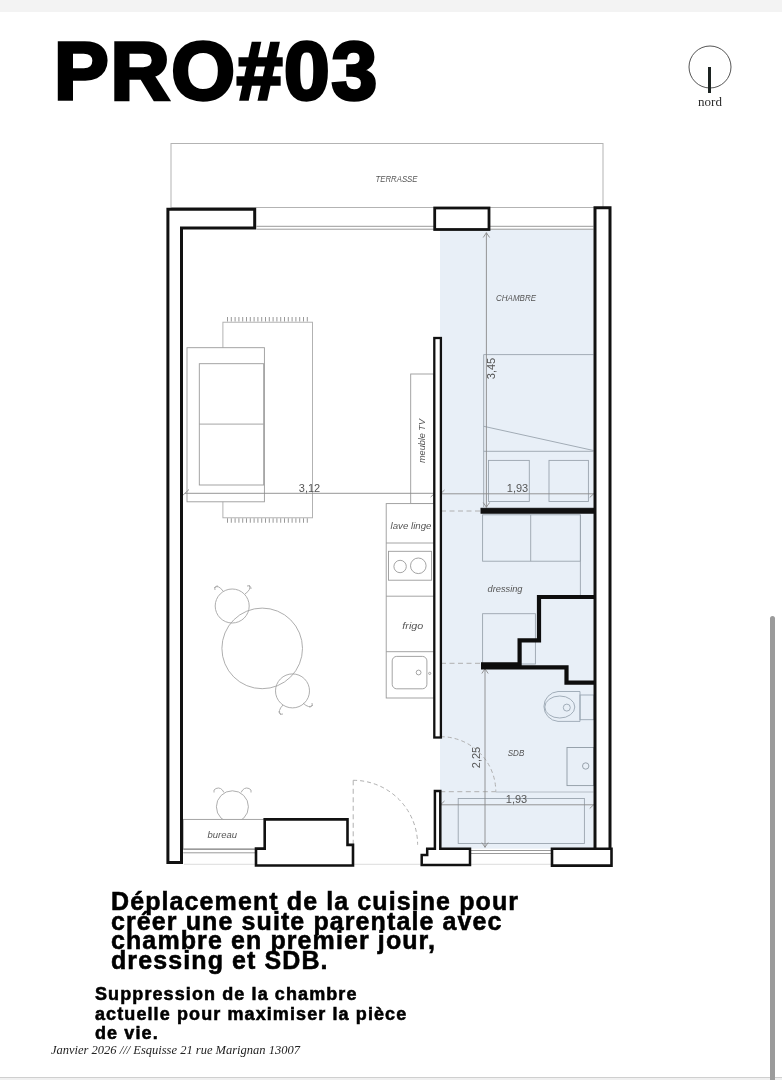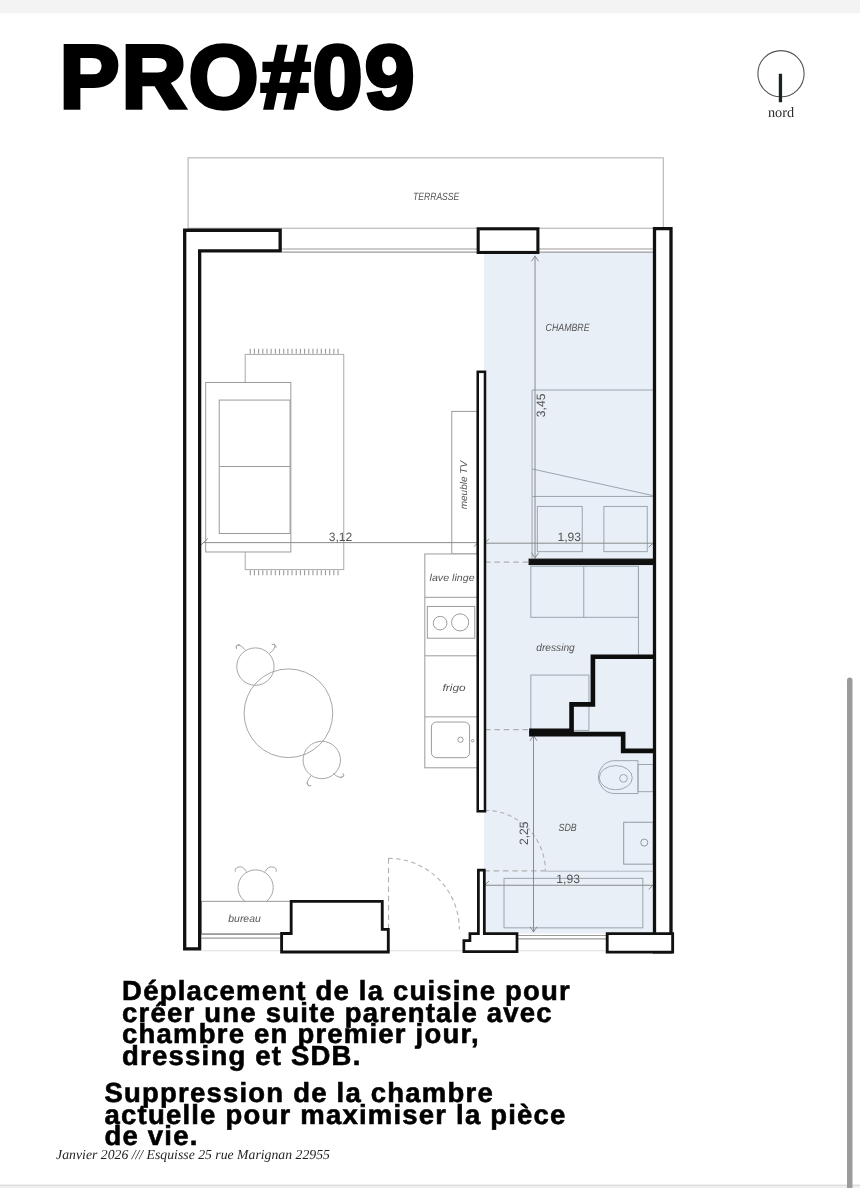--- a/index.html
+++ b/index.html
@@ -6,21 +6,21 @@
   body{width:782px;height:1080px;position:relative;background:#ffffff;overflow:hidden;
        font-family:"Liberation Sans", sans-serif;}
   .abs{position:absolute;}
 </style>
 </head>
 <body>
 
 <div class="abs" style="left:0;top:0;width:782px;height:12px;background:#f3f3f3;"></div>
 
 <div class="abs" style="left:54px;top:24px;font-size:82px;font-weight:bold;color:#000;
-     letter-spacing:1.7px;-webkit-text-stroke:3.4px #000;">PRO#09</div>
+     letter-spacing:1.7px;-webkit-text-stroke:3.4px #000;">PRO#03</div>
 
 <svg class="abs" style="left:0;top:0;" width="782" height="1080" viewBox="0 0 782 1080">
 
   <circle cx="710" cy="67" r="21" fill="none" stroke="#555" stroke-width="1"></circle>
 
   <line x1="709.5" y1="67" x2="709.5" y2="93" stroke="#1c2321" stroke-width="3"></line>
 
   <text x="710" y="106" font-family="Liberation Serif, serif" font-size="13" fill="#2b2b2b" text-anchor="middle">nord</text>
 
   <rect x="440" y="229.3" width="153.5" height="619.4" fill="#e8eff7"></rect>
@@ -218,22 +218,22 @@
 
   <path d="M594.5,597 H539 V640.3 H519.6 V664.3 H481" fill="none" stroke="#0d0d0d" stroke-width="4.2"></path>
 
   <path d="M481,667.4 H566.5 V682.6 H594" fill="none" stroke="#0d0d0d" stroke-width="4.2"></path>
 </svg>
 
 <div class="abs" style="left:95px;top:892px;font-size:25px;font-weight:bold;color:#000;line-height:19.7px;letter-spacing:1.1px;margin-left:16px;-webkit-text-stroke:0.55px #000;">
 Déplacement de la cuisine pour<br>créer une suite parentale avec<br>chambre en premier jour,<br>dressing et SDB.
 </div>
 
-<div class="abs" style="left:95px;top:985px;font-size:25px;font-weight:bold;color:#000;line-height:19.7px;letter-spacing:1.1px;-webkit-text-stroke:0.55px #000;">
+<div class="abs" style="left:95px;top:985px;font-size:18px;font-weight:bold;color:#000;line-height:19.7px;letter-spacing:1.1px;-webkit-text-stroke:0.55px #000;">
 Suppression de la chambre<br>actuelle pour maximiser la pièce<br>de vie.
 </div>
 
-<div class="abs" style="left:51px;top:1043px;font-family:'Liberation Serif',serif;font-style:italic;font-size:12.5px;color:#222;">Janvier 2026 /// Esquisse 25 rue Marignan 22955</div>
+<div class="abs" style="left:51px;top:1043px;font-family:'Liberation Serif',serif;font-style:italic;font-size:12.5px;color:#222;">Janvier 2026 /// Esquisse 21 rue Marignan 13007</div>
 
 <div class="abs" style="left:0;top:1076.5px;width:782px;height:1px;background:#cfcfcf;"></div>
 <div class="abs" style="left:0;top:1077.5px;width:782px;height:2.5px;background:#f0f0f0;"></div>
 
 <div class="abs" style="left:769.8px;top:615.5px;width:5.4px;height:470px;background:#9b9b9b;border-radius:3px;"></div>
 
 </body></html>

